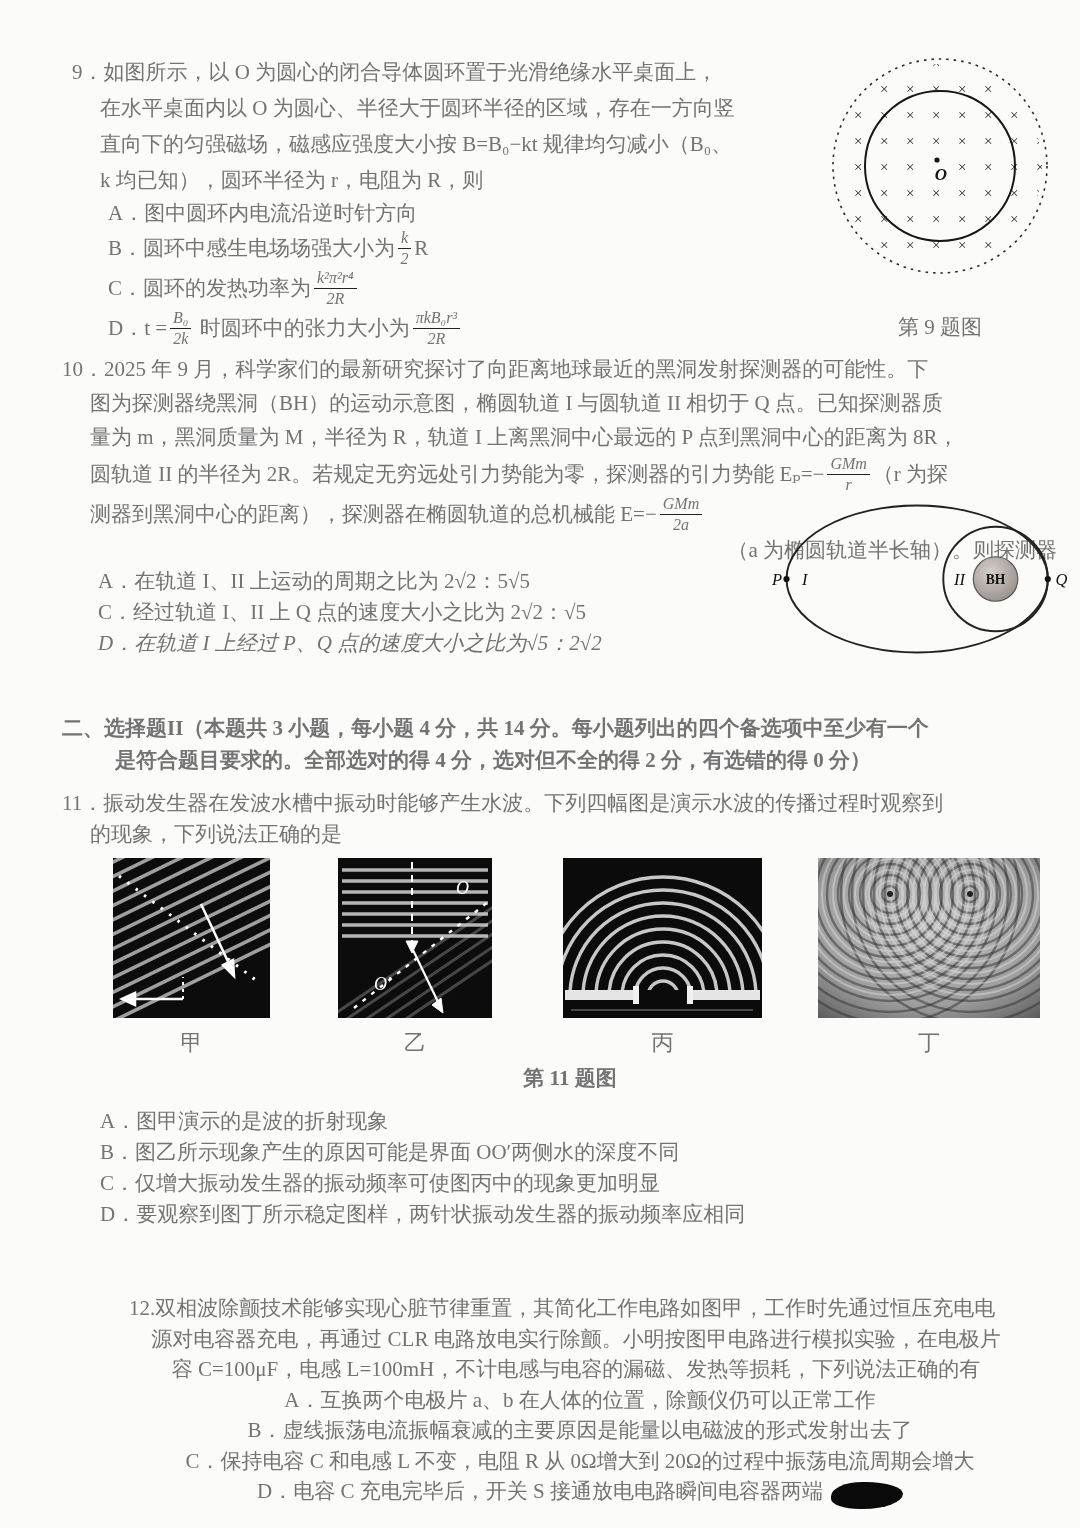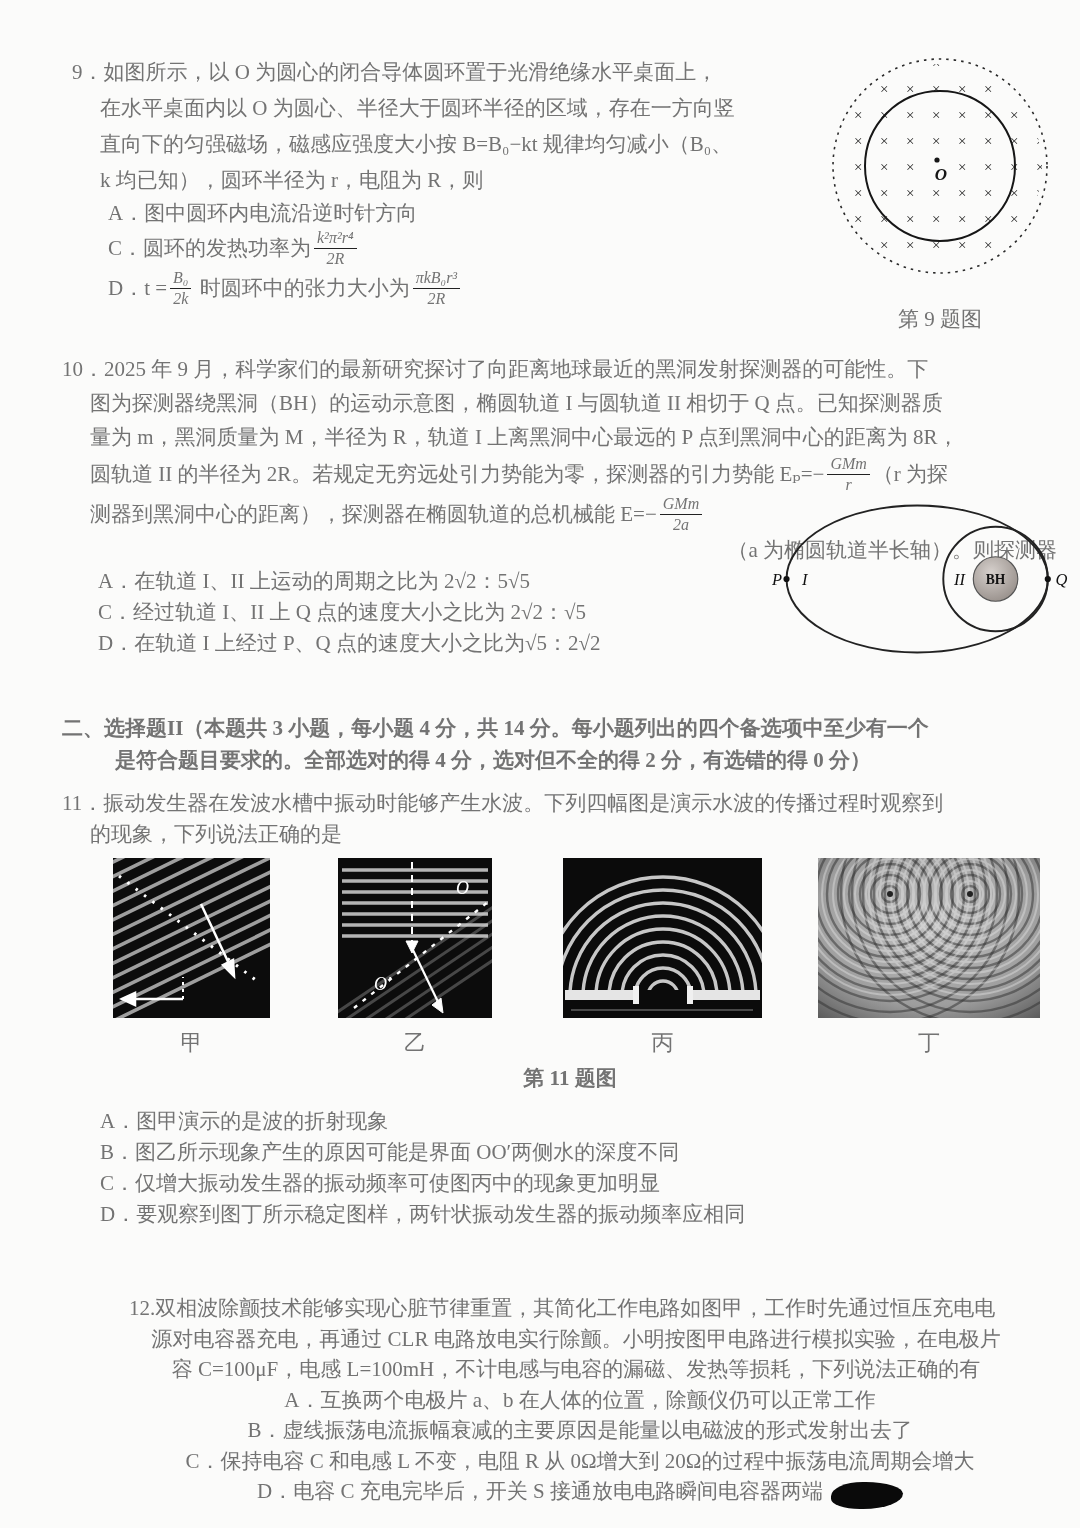--- a/index.html
+++ b/index.html
@@ -27,21 +27,21 @@
   }
   .frac{
     display:inline-flex;flex-direction:column;align-items:center;
     vertical-align:middle;
     font-size:16px;line-height:1.1;margin:0 3px;font-style:italic;
   }
   .frac .num{border-bottom:1.4px solid #222;padding:0 3px 1px;}
   .frac .den{padding-top:1px;}
   .bold{font-weight:700;}
   .fig-caption{
-    text-align:center;font-size:21px;line-height:26px;margin-top:8px;
+    text-align:center;font-size:21px;line-height:26px;margin-top:16px;
   }
   .photo{
     background:#0c0c0c;display:block;
   }
   .photo-label{
     text-align:center;font-size:22px;line-height:26px;
   }
   .caption-center{text-align:center;}
   .blob{
     display:inline-block;width:72px;height:27px;background:#0a0a0a;
@@ -53,20 +53,21 @@
 <body>
 
 <div class="page">
 
   <div class="abs lh36" style="left:72px;top:54px;width:760px;">
     <div class="ln">9．如图所示，以 O 为圆心的闭合导体圆环置于光滑绝缘水平桌面上，</div>
     <div class="ln cont">在水平桌面内以 O 为圆心、半径大于圆环半径的区域，存在一方向竖</div>
     <div class="ln cont">直向下的匀强磁场，磁感应强度大小按 B=B₀−kt 规律均匀减小（B₀、</div>
     <div class="ln cont">k 均已知），圆环半径为 r，电阻为 R，则</div>
     <div class="ln opt" style="line-height:30px;">A．图中圆环内电流沿逆时针方向</div>
+    <div class="fr-line opt">B．圆环中感生电场场强大小为<span class="frac"><span class="num">k</span><span class="den">2</span></span>R</div>
     <div class="fr-line opt">C．圆环的发热功率为<span class="frac"><span class="num">k²π²r⁴</span><span class="den">2R</span></span></div>
     <div class="fr-line opt">D．t =<span class="frac"><span class="num">B₀</span><span class="den">2k</span></span> 时圆环中的张力大小为<span class="frac"><span class="num">πkB₀r³</span><span class="den">2R</span></span></div>
   </div>
 
   <div class="abs" style="left:822px;top:50px;width:236px;">
     <svg width="236" height="242" viewBox="0 0 236 242">
       <defs>
         <pattern id="pxs" width="26" height="26" patternUnits="userSpaceOnUse">
           <text x="6" y="18" font-size="15" fill="#242424" font-family="Liberation Serif,serif">×</text>
         </pattern>
@@ -83,21 +84,21 @@
 
   <div class="abs lh34" style="left:62px;top:352px;width:995px;">
     <div class="ln">10．2025 年 9 月，科学家们的最新研究探讨了向距离地球最近的黑洞发射探测器的可能性。下</div>
     <div class="ln cont">图为探测器绕黑洞（BH）的运动示意图，椭圆轨道 I 与圆轨道 II 相切于 Q 点。已知探测器质</div>
     <div class="ln cont">量为 m，黑洞质量为 M，半径为 R，轨道 I 上离黑洞中心最远的 P 点到黑洞中心的距离为 8R，</div>
     <div class="fr-line cont">圆轨道 II 的半径为 2R。若规定无穷远处引力势能为零，探测器的引力势能 Eₚ=−<span class="frac"><span class="num">GMm</span><span class="den">r</span></span>（r 为探</div>
     <div class="fr-line cont">测器到黑洞中心的距离），探测器在椭圆轨道的总机械能 E=−<span class="frac"><span class="num">GMm</span><span class="den">2a</span></span></div>
     <div class="ln cont" style="line-height:32px;text-align:right;">（a 为椭圆轨道半长轴）。则探测器</div>
     <div class="ln opt" style="line-height:31px;">A．在轨道 I、II 上运动的周期之比为 2√2：5√5</div>
     <div class="ln opt" style="line-height:31px;">C．经过轨道 I、II 上 Q 点的速度大小之比为 2√2：√5</div>
-    <div class="ln opt" style="line-height:31px;">D．在轨道 I 上经过 P、Q 点的速度大小之比为√5：2√2</div>
+    <div class="ln opt" style="line-height:31px;font-style:italic;">D．在轨道 I 上经过 P、Q 点的速度大小之比为√5：2√2</div>
   </div>
 
   <div class="abs" style="left:772px;top:490px;width:300px;">
     <svg width="300" height="178" viewBox="0 0 310 180">
       <defs>
         <radialGradient id="gbh" cx="40%" cy="35%" r="75%">
           <stop offset="0%" stop-color="#d6d0cc"></stop>
           <stop offset="100%" stop-color="#938b86"></stop>
         </radialGradient>
       </defs>

